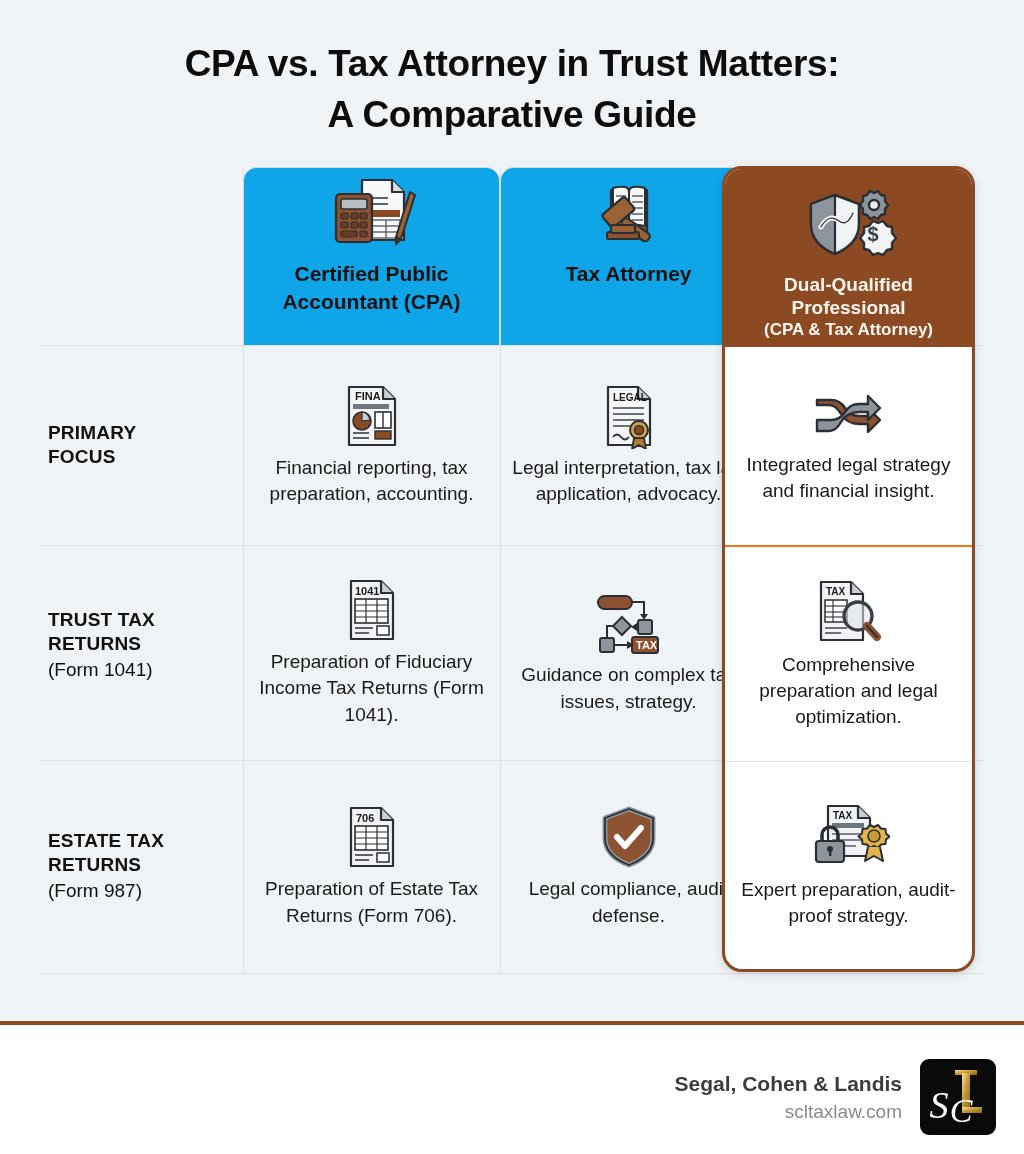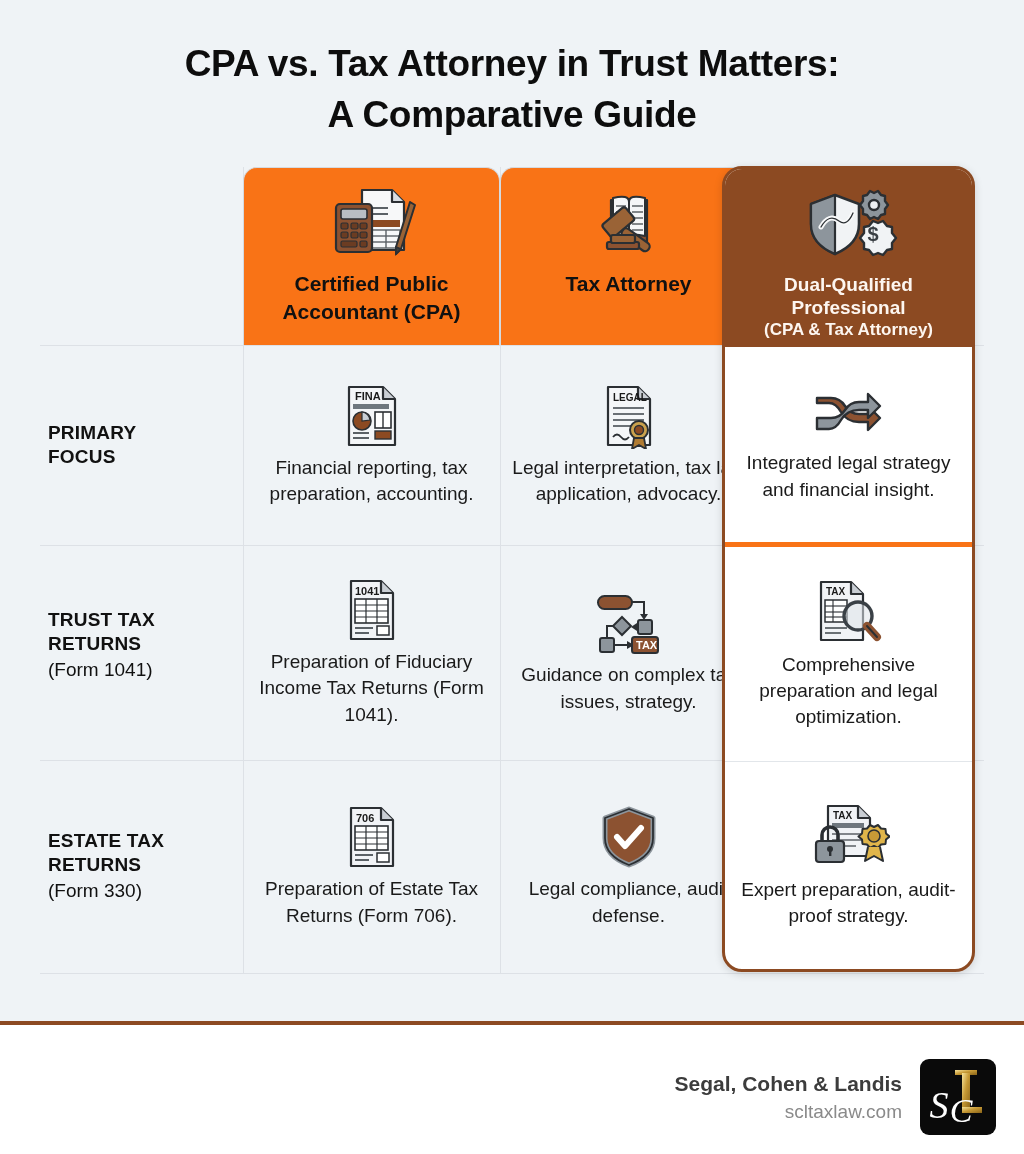--- a/index.html
+++ b/index.html
@@ -57,26 +57,26 @@
   .col-cpa    { position:absolute; left:203px; width:257px; }
   .col-atty   { position:absolute; left:460px; width:257px; }
 
   
   .hcard {
     top: 0px;
     height: 178px;
     border: 1px solid #d5dae0;
     border-bottom: none;
     border-radius: 14px 14px 0 0;
-    background: #f97316;
+    background: #0ea5e9;
     display: flex;
     flex-direction: column;
     align-items: center;
     justify-content: flex-start;
-    padding-top: 16px;
+    padding-top: 6px;
   }
   .hcard .htitle {
     font-size: 21px;
     font-weight: bold;
     color: #111;
     text-align: center;
     line-height: 1.32;
     margin-top: 6px;
   }
 
@@ -124,21 +124,21 @@
     justify-content: center;
     text-align: center;
     padding: 10px 14px;
   }
   .hl-cell .ctext {
     font-size: 19px;
     color: #1a1a1a;
     line-height: 1.38;
     margin-top: 8px;
   }
-  .hl-r1 { height: 200px; border-bottom: 5px solid #f97316; }
+  .hl-r1 { height: 200px; border-bottom: 2px solid #f97316; }
   .hl-r2 { height: 215px; border-bottom: 1px solid #e2e6ea; }
   .hl-r3 { height: 208px; }
 
   
   .rowline {
     position: absolute;
     left: 0; width: 944px; height: 1px;
     background: #dde1e6;
   }
   .vline {
@@ -331,21 +331,21 @@
 
     <div class="rowlabel" style="top:371px; height:215px;">
       <div class="rl-main">TRUST TAX</div>
       <div class="rl-main">RETURNS</div>
       <div class="rl-sub">(Form 1041)</div>
     </div>
 
     <div class="rowlabel" style="top:593px; height:213px;">
       <div class="rl-main">ESTATE TAX</div>
       <div class="rl-main">RETURNS</div>
-      <div class="rl-sub">(Form 330)</div>
+      <div class="rl-sub">(Form 987)</div>
     </div>
 
     <div class="cell col-cpa" style="top:178px; height:200px;">
       <span>
         <svg width="62" height="66" viewBox="0 0 62 66">
           <path d="M8 4 h34 l12 12 v46 h-46 z" fill="#f4f6f8" stroke="#2b2f33" stroke-width="2.2" stroke-linejoin="round"></path>
           <path d="M42 4 v12 h12" fill="#c9ced4" stroke="#2b2f33" stroke-width="2.2" stroke-linejoin="round"></path>
           <text x="14" y="17" font-family="Liberation Sans, sans-serif" font-size="11" font-weight="bold" fill="#1a1a1a">FINA</text>
           <rect x="12" y="21" width="36" height="5" fill="#6f777e"></rect>
           <circle cx="21" cy="38" r="9" fill="#8c4a22" stroke="#2b2f33" stroke-width="1.6"></circle>

